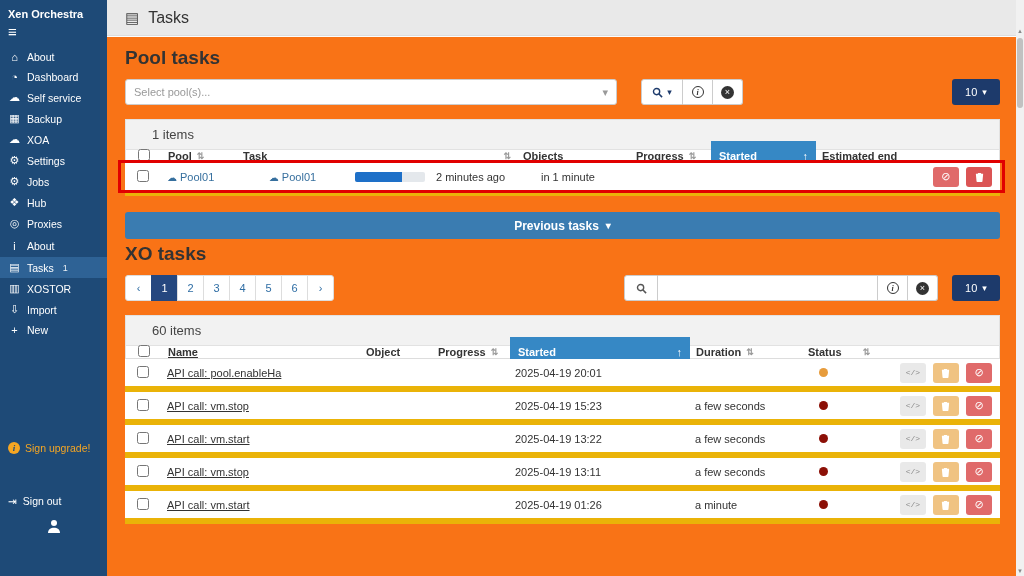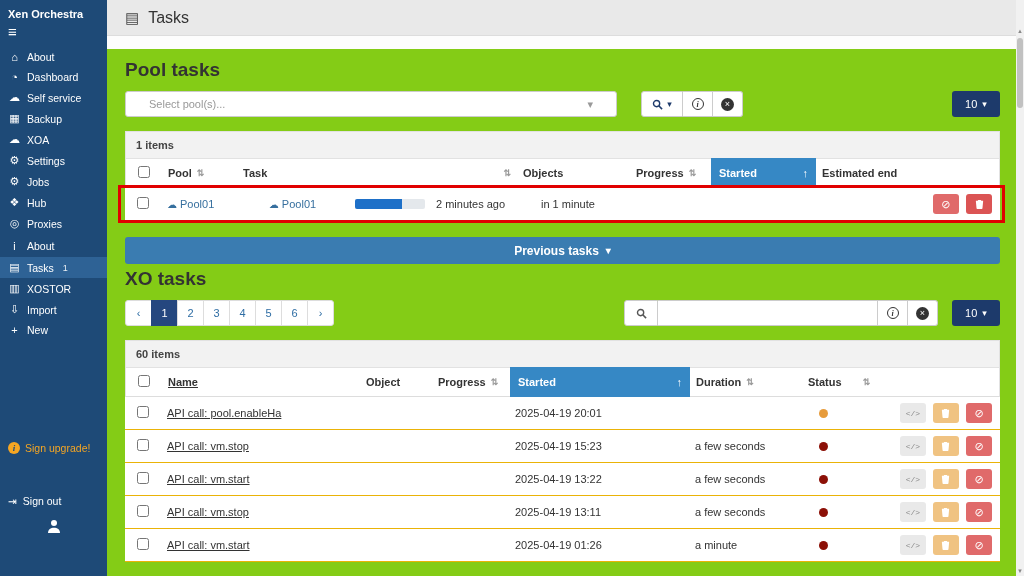--- a/index.html
+++ b/index.html
@@ -19,44 +19,44 @@
   .ucircle { width:12px; height:12px; border-radius:50%; background:#f5a623; color:#1e4a77; font:italic bold 9px "Liberation Serif", serif; display:flex; align-items:center; justify-content:center; }
   .signout { position:absolute; top:495px; left:8px; display:flex; align-items:center; gap:6px; font-size:10.5px; cursor:pointer; }
   .avatar { position:absolute; top:518px; left:0; width:107px; text-align:center; cursor:pointer; }
 
   
   .topbar { position:absolute; left:107px; top:0; right:8px; height:36px; background:#e9e9e9; display:flex; align-items:center; gap:9px; padding-left:18px; border-bottom:1px solid #ddd; }
   .topbar-icon { font-size:15px; color:#444; }
   .topbar-title { font-size:16px; color:#333; font-weight:500; }
 
   
-  .main { position:absolute; left:107px; top:37px; right:8px; bottom:0; padding:6px 16px 0 18px; overflow:hidden; background:#84cc16;margin-top:12px; }
+  .main { position:absolute; left:107px; top:37px; right:8px; bottom:0; padding:6px 16px 0 18px; overflow:hidden; background:#f97316; }
   h2.section { font-size:19px; font-weight:600; color:#333; margin:4px 0 10px; }
 
   
   .filter-row { display:flex; align-items:center; margin-bottom:14px; width:100%; }
-  .select-box { width:492px; height:26px; border:1px solid #ccc; border-radius:3px; background:#fff; display:flex; align-items:center; justify-content:space-between; padding:0 23px; color:#999; font-size:11px; cursor:pointer; }
+  .select-box { width:492px; height:26px; border:1px solid #ccc; border-radius:3px; background:#fff; display:flex; align-items:center; justify-content:space-between; padding:0 8px; color:#999; font-size:11px; cursor:pointer; }
   .sg { display:flex; margin-left:24px; }
   .btn { height:26px; border:1px solid #ccc; background:#fff; display:flex; align-items:center; justify-content:center; cursor:pointer; }
   .btn-search { width:42px; border-radius:3px 0 0 3px; gap:4px; color:#1d3a6b; font-size:9px; }
   .btn-sq { width:34px; border-radius:3px; }
   input.search { height:26px; border:1px solid #ccc; border-left:none; padding:0 6px; font-size:10px; color:#333; font-family:"Liberation Sans",sans-serif; outline:none; background:#fff; }
   .in-wide { width:215px; }
   .in-xo { width:220px; border-left:none; }
   .btn-attach { border-left:none; width:30px; }
   .btn-last { border-radius:0 3px 3px 0; }
   .icircle { width:12px; height:12px; border-radius:50%; border:1px solid #333; color:#333; font:italic bold 8px "Liberation Serif", serif; display:flex; align-items:center; justify-content:center; }
   .xcircle { width:13px; height:13px; border-radius:50%; background:#333; color:#fff; font-size:9px; line-height:1; display:flex; align-items:center; justify-content:center; }
   .page-size { margin-left:auto; width:48px; height:26px; background:#1d3a6b; color:#fff; border:none; border-radius:3px; display:flex; align-items:center; justify-content:center; gap:5px; font-size:11px; cursor:pointer; }
 
   
-  .items-bar { background:#f2f2f2; border:1px solid #e2e2e2; border-bottom:none; padding:7px 10px; font-size:11px; font-weight:bold; color:#444; }
+  .items-bar { background:#f2f2f2; border:1px solid #e2e2e2; border-bottom:none; padding:7px 26px; font-size:13px; font-weight:normal; color:#444; }
   .thead, .trow { display:flex; align-items:center; background:#fff; }
-  .thead { height:30px; border:1px solid #e2e2e2; border-bottom:1px solid #ddd; font-weight:bold; font-size:11px;justify-content:flex-end; }
-  .trow { height:33px; border-bottom:1px solid #eab308; font-size:11px; position:relative; }
+  .thead { height:14px; border:1px solid #e2e2e2; border-bottom:1px solid #ddd; font-weight:bold; font-size:11px;justify-content:flex-end; }
+  .trow { height:33px; border-bottom:6px solid #eab308; font-size:11px; position:relative; }
   .cell { padding:0 6px; white-space:nowrap; overflow:hidden; }
   .cb-cell { width:36px; text-align:center; flex:0 0 36px; }
   .sort { color:#999; font-size:9px; margin-left:5px; }
   .sorted-box { width:100%; height:100%; background:#3688c5; color:#fff; display:flex; align-items:center; justify-content:space-between; padding:0 8px; }
   .sorted-cell { padding:0; height:30px; }
   .sp { display:flex; align-items:center; }
   a.link { color:#366f9e; text-decoration:none; cursor:pointer; }
   .cloud { font-size:10px; margin-right:3px; color:#366f9e; }
 
   

